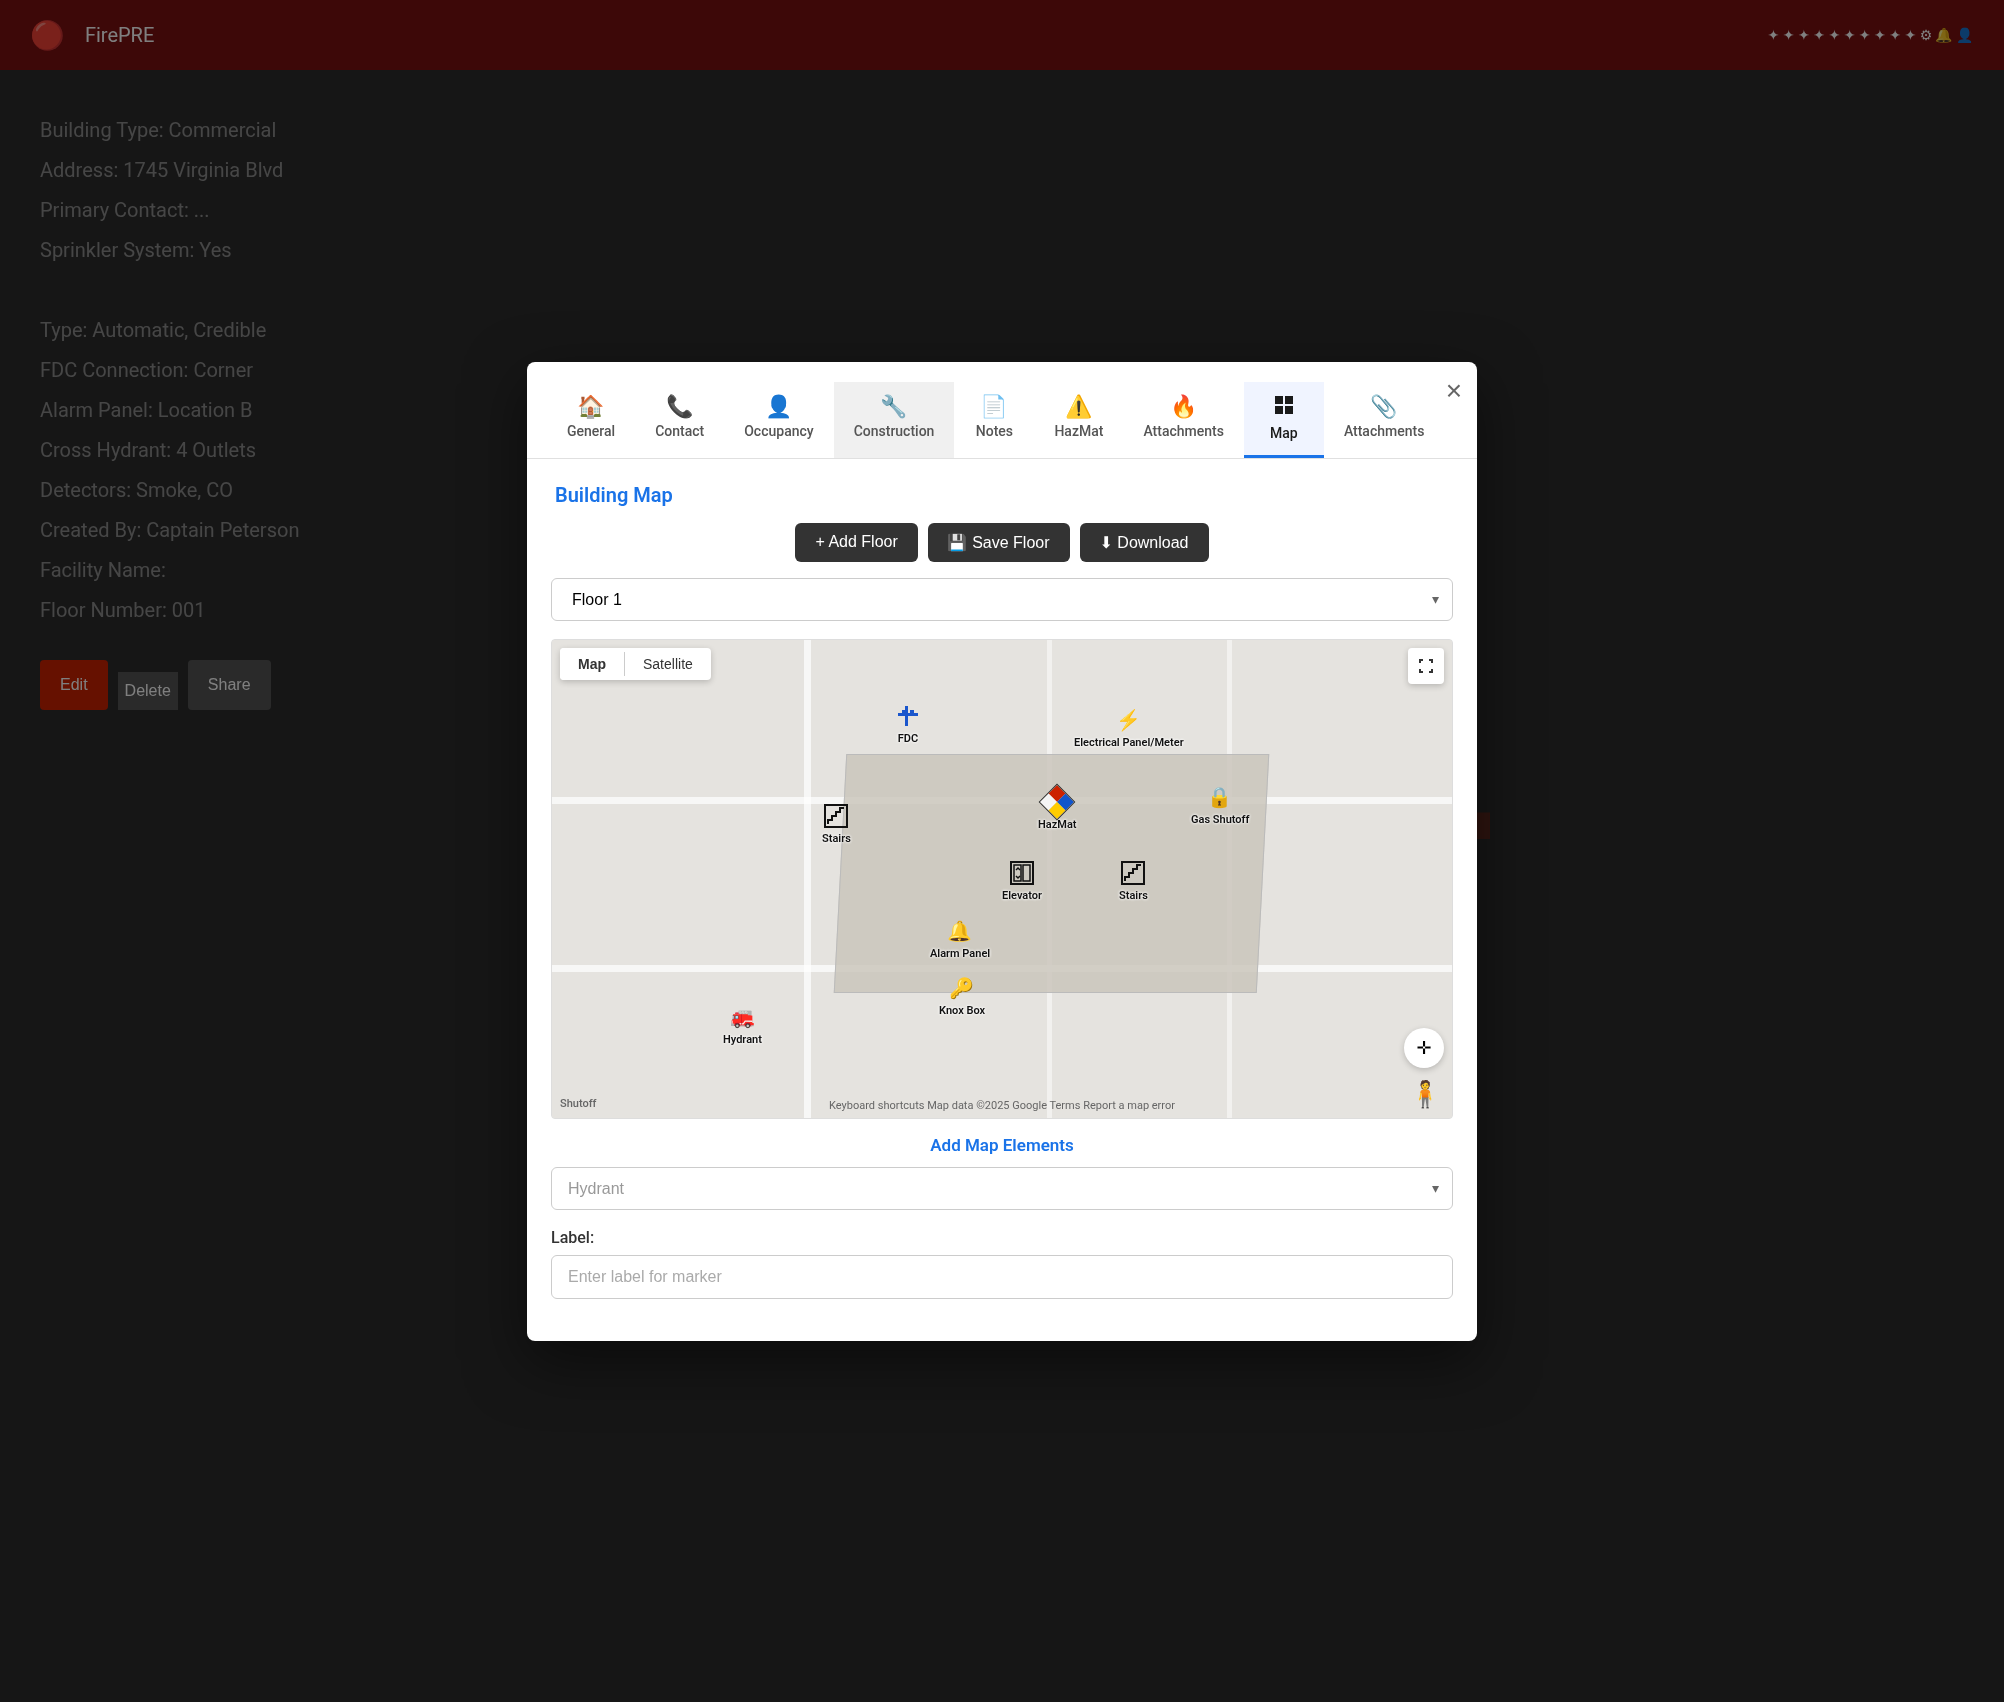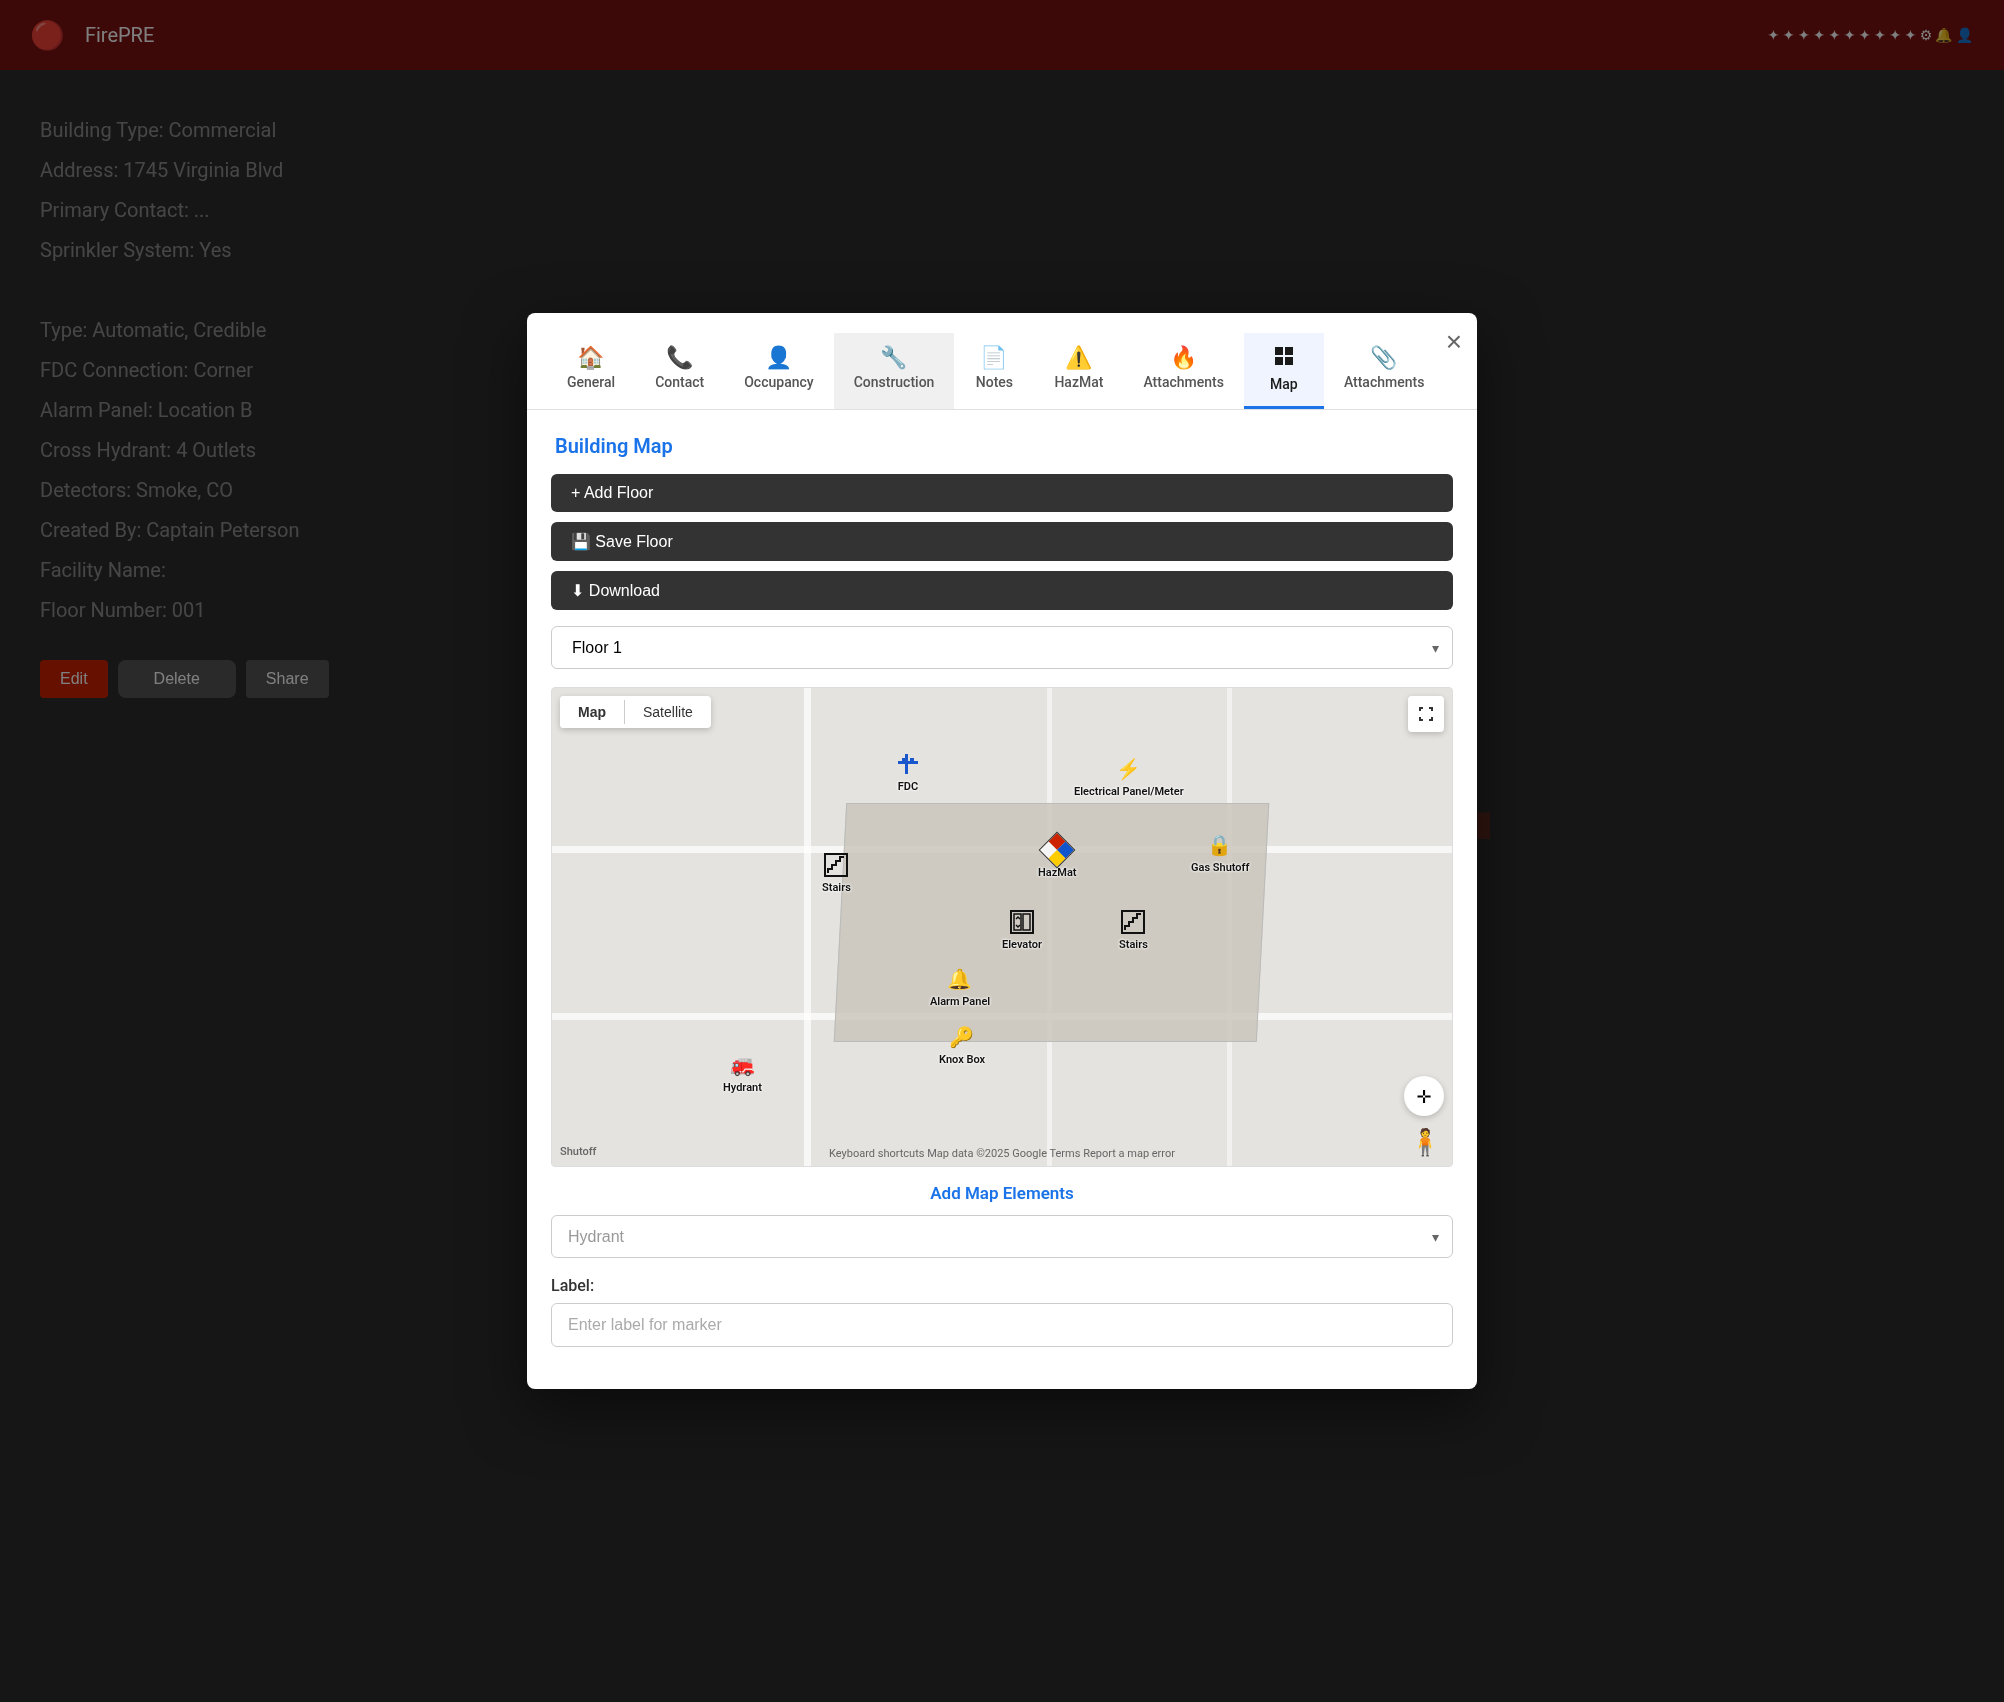--- a/index.html
+++ b/index.html
@@ -156,21 +156,20 @@
       margin-bottom: 16px;
       padding-left: 4px;
     }
 
     
     .toolbar {
       display: flex;
       gap: 10px;
       margin-bottom: 16px;
       justify-content: center;
-      flex-direction: column;
     }
 
     .toolbar-btn {
       display: flex;
       align-items: center;
       gap: 8px;
       padding: 10px 20px;
       background: #333;
       color: #fff;
       border: none;
@@ -453,21 +452,21 @@
       FDC Connection: Corner<br>
       Alarm Panel: Location B<br>
       Cross Hydrant: 4 Outlets<br>
       Detectors: Smoke, CO<br>
       Created By: Captain Peterson<br>
       Facility Name:<br>
       Floor Number: 001
     </div>
     <div style="margin-top:30px;display:flex;gap:10px;">
       <button style="background:#cc2200;color:#fff;border:none;padding:10px 20px;border-radius:4px;font-size:16px;cursor:pointer;">Edit</button>
-      <button style="background:#555;color:#fff;border:none;padding:10px 36px;border-radius:8px;font-size:16px;cursor:pointer;">Delete</button>
+      <button style="background:#555;color:#fff;border:none;padding:10px 7px;border-radius:0;font-size:16px;cursor:pointer;margin-top:12px;">Delete</button>
       <button style="background:#555;color:#fff;border:none;padding:10px 20px;border-radius:4px;font-size:16px;cursor:pointer;">Share</button>
     </div>
   </div>
   <div class="bg-main">
     <div class="fire-ant-text">FIR&nbsp;&nbsp;&nbsp;NT</div>
   </div>
 </div>
 
 <div class="modal-overlay">
   <div class="modal">

